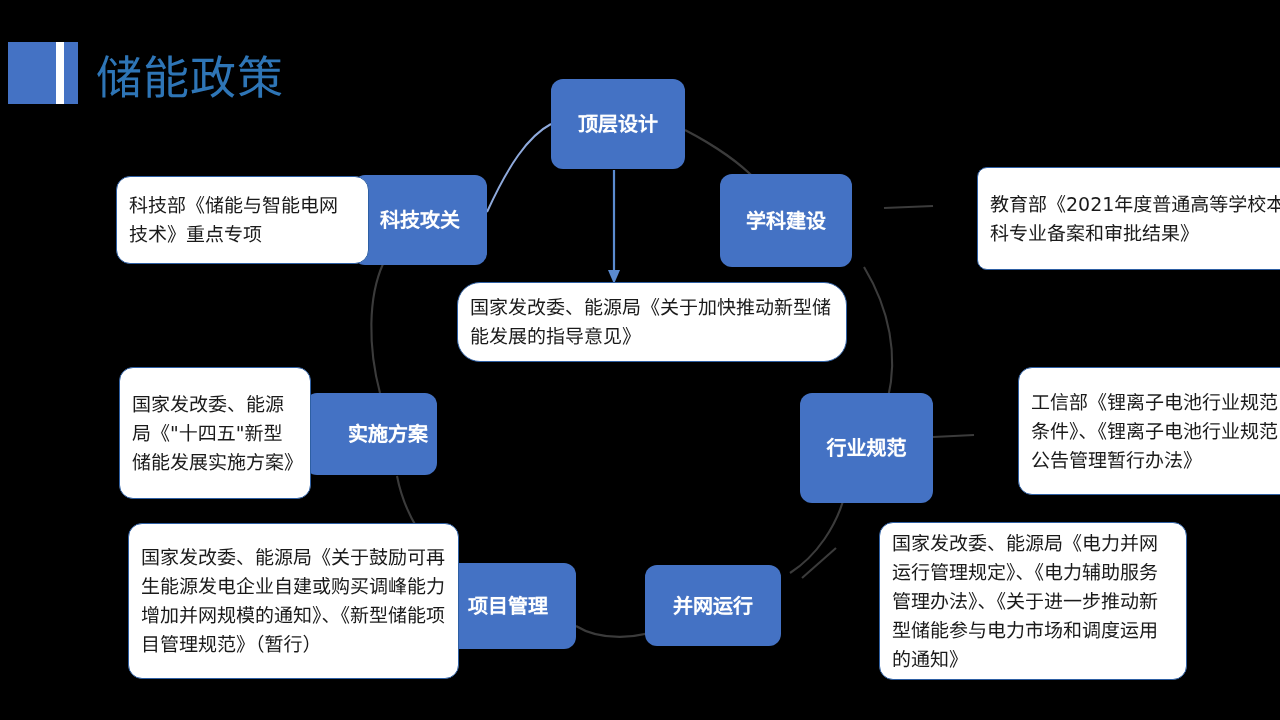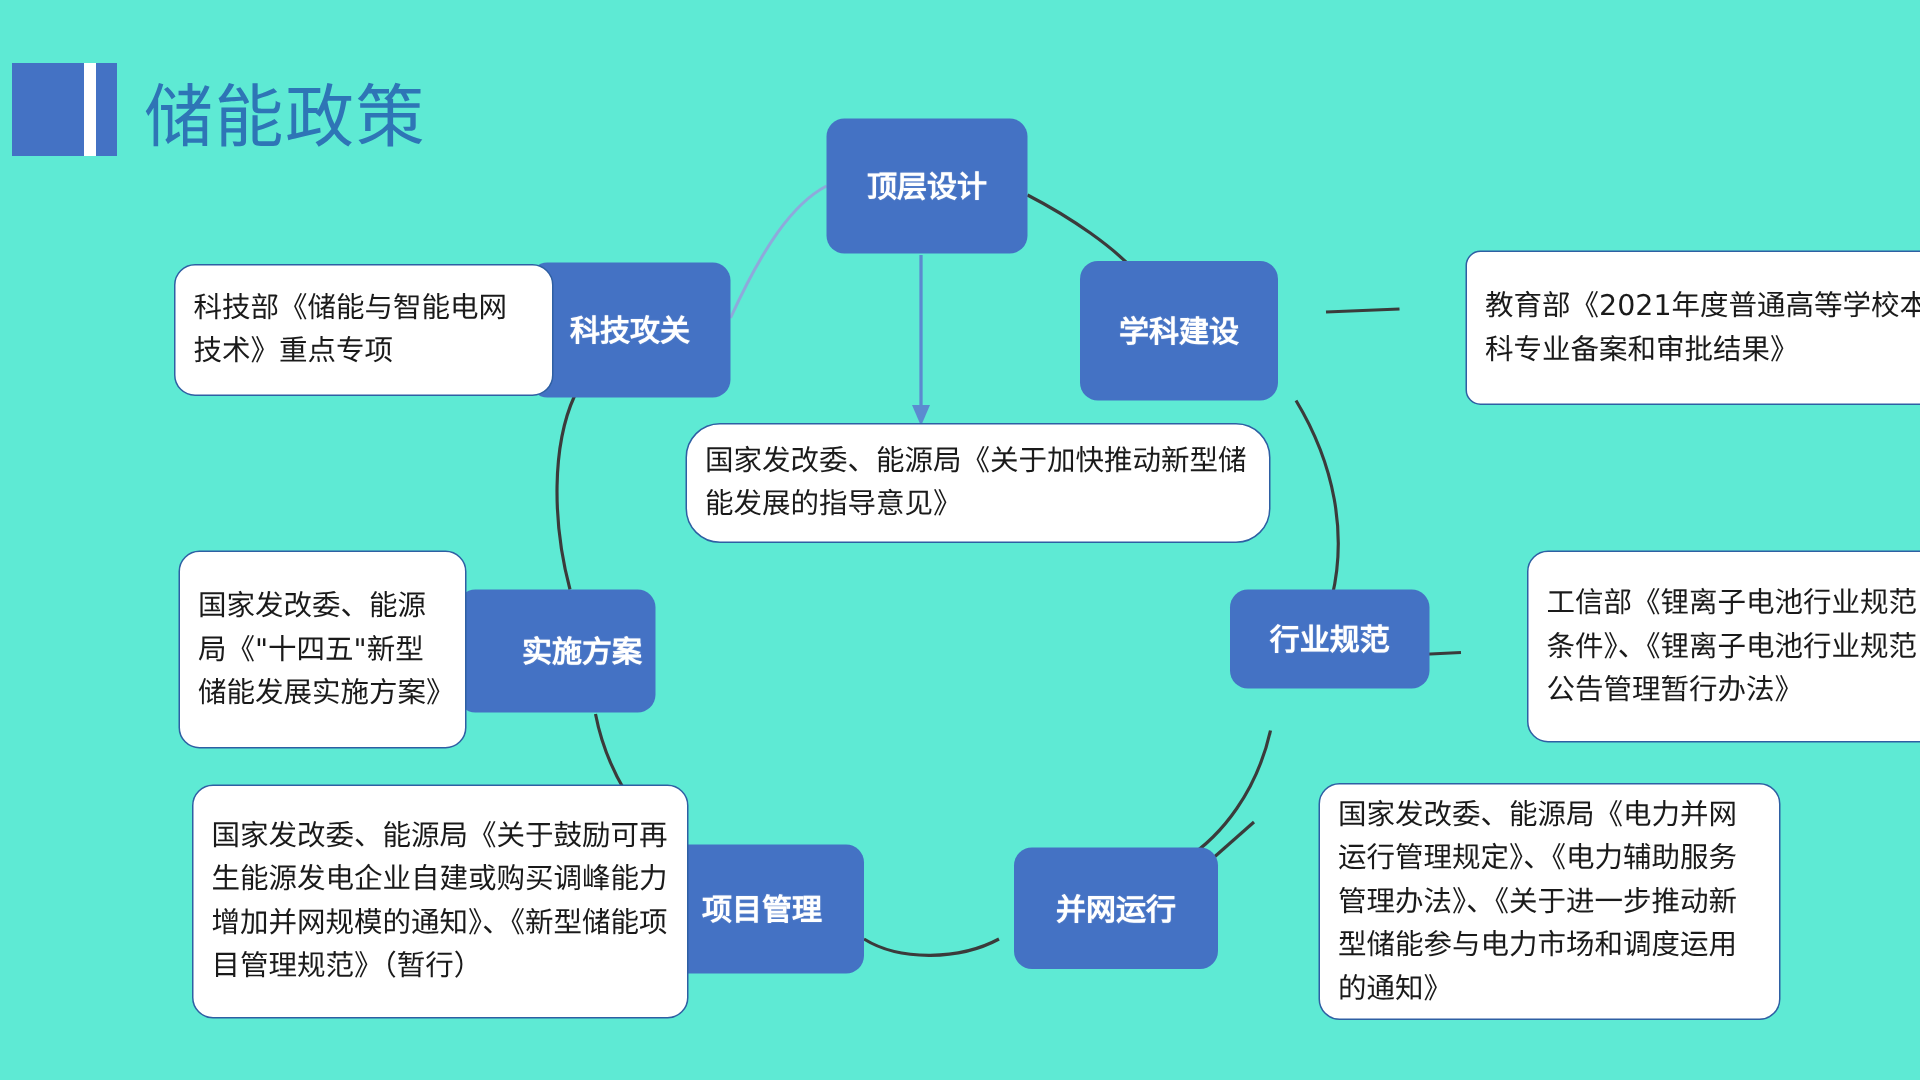--- a/index.html
+++ b/index.html
@@ -13,21 +13,21 @@
     height: 720px;
     overflow: hidden;
     font-family: "Liberation Sans", "DejaVu Sans", sans-serif;
     position: relative;
   }
   #slide {
     position: absolute;
     left: 0; top: 0;
     width: 1280px;
     height: 720px;
-    background: #5eead4;
+    background: #000000;
   }
 
   
   .title-bar-wrap {
     position: absolute;
     left: 8px;
     top: 42px;
     display: flex;
     align-items: stretch;
     height: 62px;
@@ -79,22 +79,22 @@
     align-items: center;
     justify-content: center;
     text-align: center;
     box-sizing: border-box;
     padding: 4px 6px;
     text-shadow: 0 0 1px rgba(255,255,255,0.35);
   }
 
   #node-top     { left: 551px; top: 79px;  width: 134px; height: 90px; }
   #node-disc    { left: 720px; top: 174px; width: 132px; height: 93px; }
-  #node-std     { left: 820px; top: 393px; width: 133px; height: 66px; text-align: center; }
-  #node-grid    { left: 676px; top: 565px; width: 136px; height: 81px; }
+  #node-std     { left: 800px; top: 393px; width: 133px; height: 110px; text-align: center; }
+  #node-grid    { left: 645px; top: 565px; width: 136px; height: 81px; font-family: Liberation Serif, serif; }
   #node-proj    { left: 440px; top: 563px; width: 136px; height: 86px; }
   #node-impl    { left: 305px; top: 393px; width: 132px; height: 82px; padding-left: 40px; }
   #node-tech    { left: 353px; top: 175px; width: 134px; height: 90px; }
 
   
   .note {
     position: absolute;
     background: #ffffff;
     border: 1.3px solid #2E5FA3;
     border-radius: 14px;

